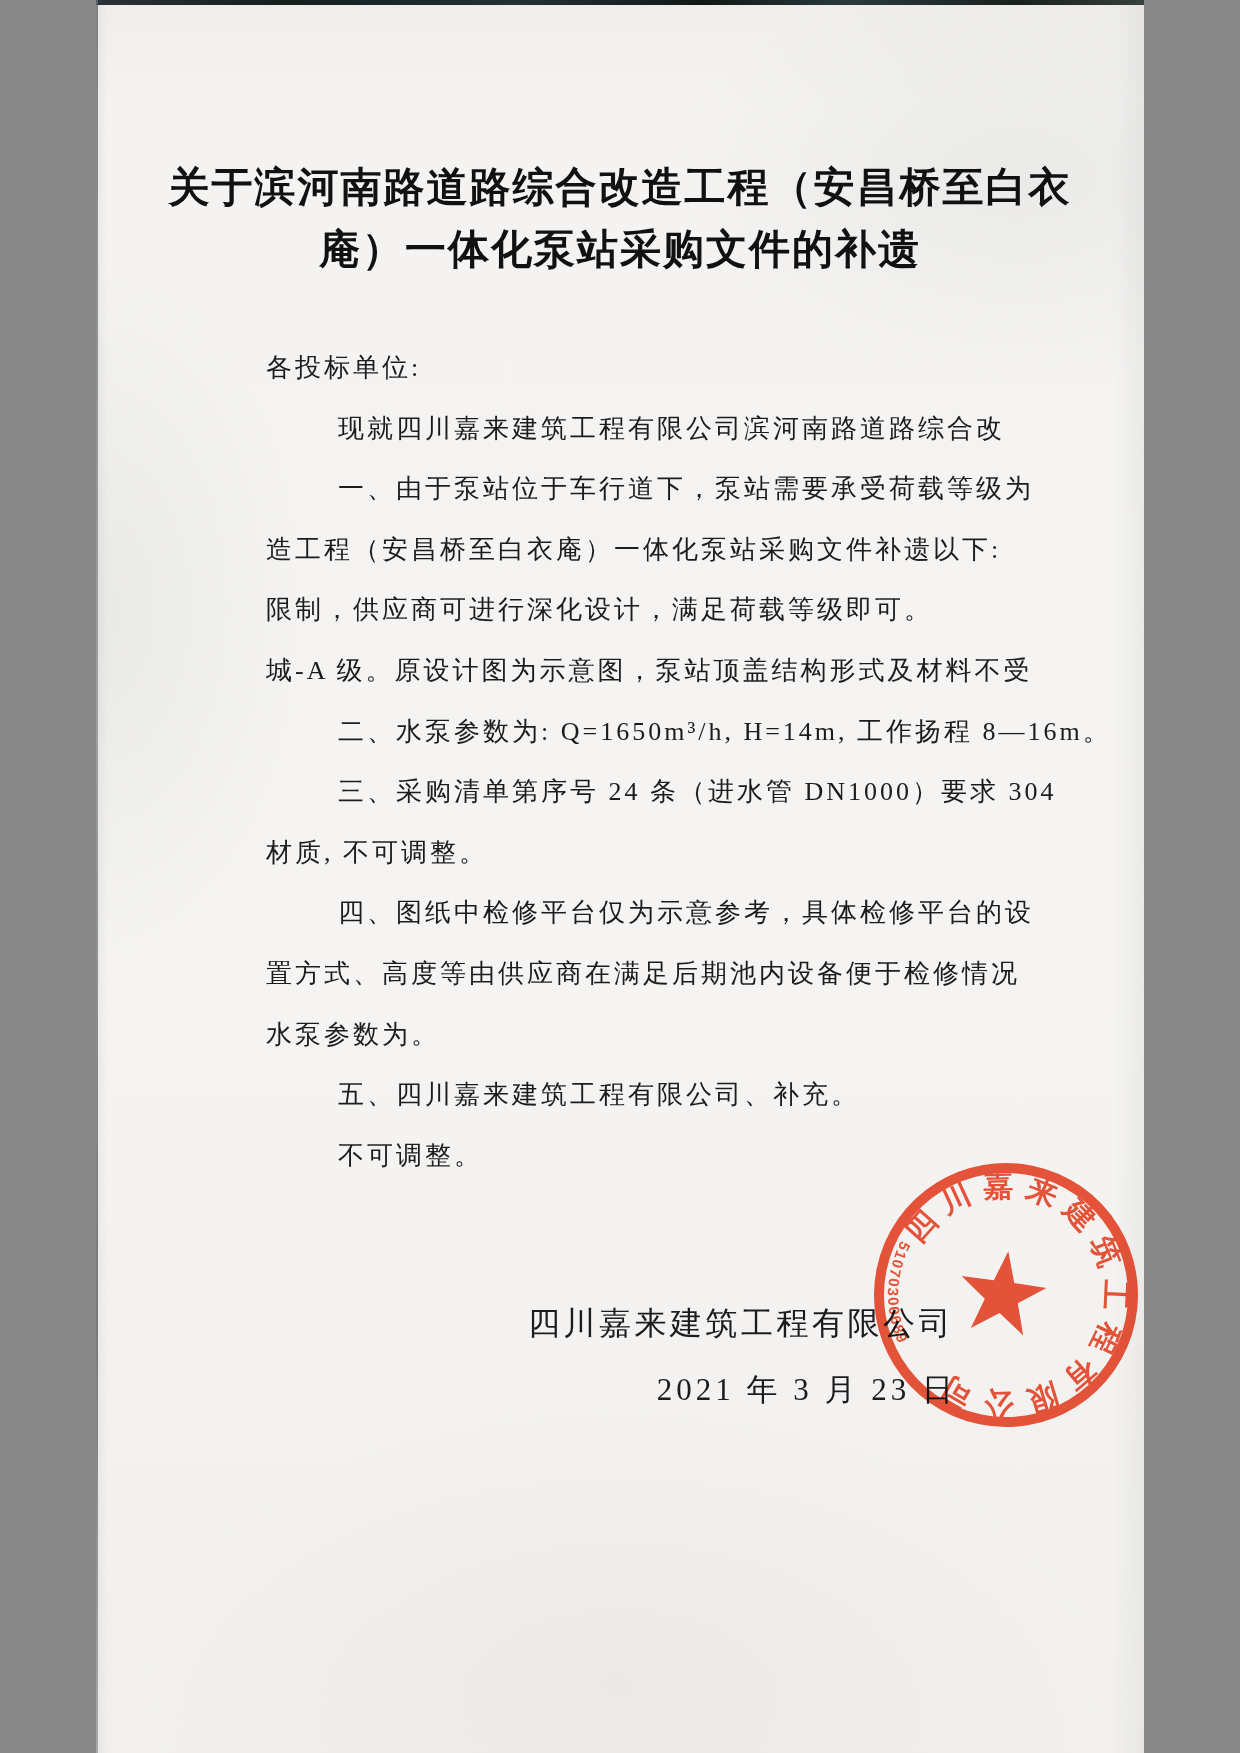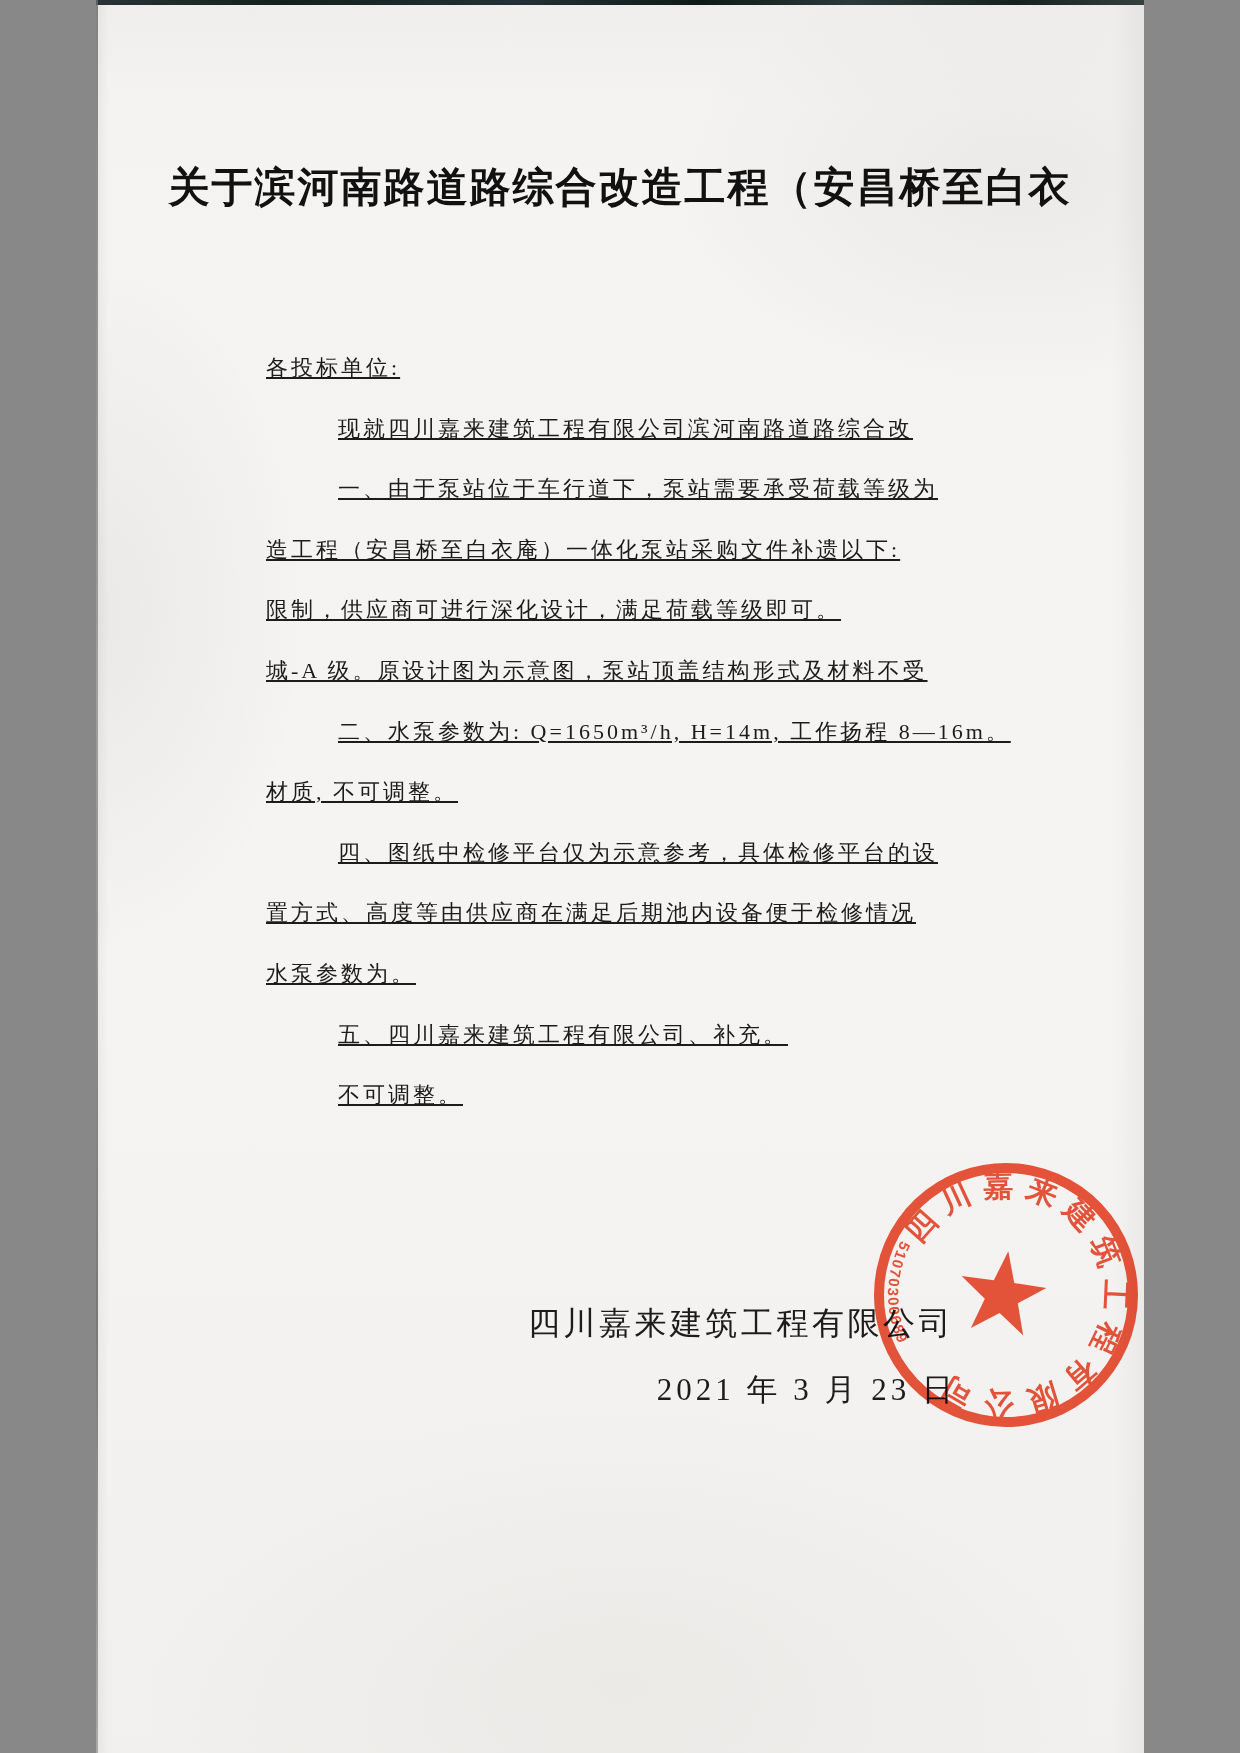--- a/index.html
+++ b/index.html
@@ -31,24 +31,23 @@
     text-align:center;
     font-family:"Liberation Sans", sans-serif;
     font-weight:bold;
     font-size:41px;
     line-height:62px;
     letter-spacing:2px;
     color:#111;
   }
   .body-block{
     position:absolute;top:338px;left:170px;right:160px;
-    font-size:22px;
+    font-size:26px;
     letter-spacing:3px;
     color:#1c1c1c;
-    text-decoration:underline;
   }
   .line{height:60.6px;line-height:60.6px;white-space:nowrap;}
   .line.indent{padding-left:72px;}
   .sig-company{
     position:absolute;top:1300px;left:0;right:190px;
     text-align:right;
     font-size:32px;letter-spacing:3.5px;line-height:46px;
     color:#1c1c1c;
   }
   .sig-date{
@@ -67,30 +66,32 @@
 </head>
 <body>
 
 <div class="page">
 
   <div class="scan-edge-top"></div>
   <div class="scan-edge-left"></div>
 
   <div class="title-block">
     <div>关于滨河南路道路综合改造工程（安昌桥至白衣</div>
+    <div>庵）一体化泵站采购文件的补遗</div>
   </div>
 
   <div class="body-block">
     <div class="line">各投标单位:</div>
     <div class="line indent">现就四川嘉来建筑工程有限公司滨河南路道路综合改</div>
     <div class="line indent">一、由于泵站位于车行道下，泵站需要承受荷载等级为</div>
     <div class="line">造工程（安昌桥至白衣庵）一体化泵站采购文件补遗以下:</div>
     <div class="line">限制，供应商可进行深化设计，满足荷载等级即可。</div>
     <div class="line">城-A 级。原设计图为示意图，泵站顶盖结构形式及材料不受</div>
     <div class="line indent">二、水泵参数为: Q=1650m³/h, H=14m, 工作扬程 8—16m。</div>
+    <div class="line indent">三、采购清单第序号 24 条（进水管 DN1000）要求 304</div>
     <div class="line">材质, 不可调整。</div>
     <div class="line indent">四、图纸中检修平台仅为示意参考，具体检修平台的设</div>
     <div class="line">置方式、高度等由供应商在满足后期池内设备便于检修情况</div>
     <div class="line">水泵参数为。</div>
     <div class="line indent">五、四川嘉来建筑工程有限公司、补充。</div>
     <div class="line indent">不可调整。</div>
   </div>
 
   <div class="sig-company">四川嘉来建筑工程有限公司</div>
   <div class="sig-date">2021 年 3 月 23 日</div>

